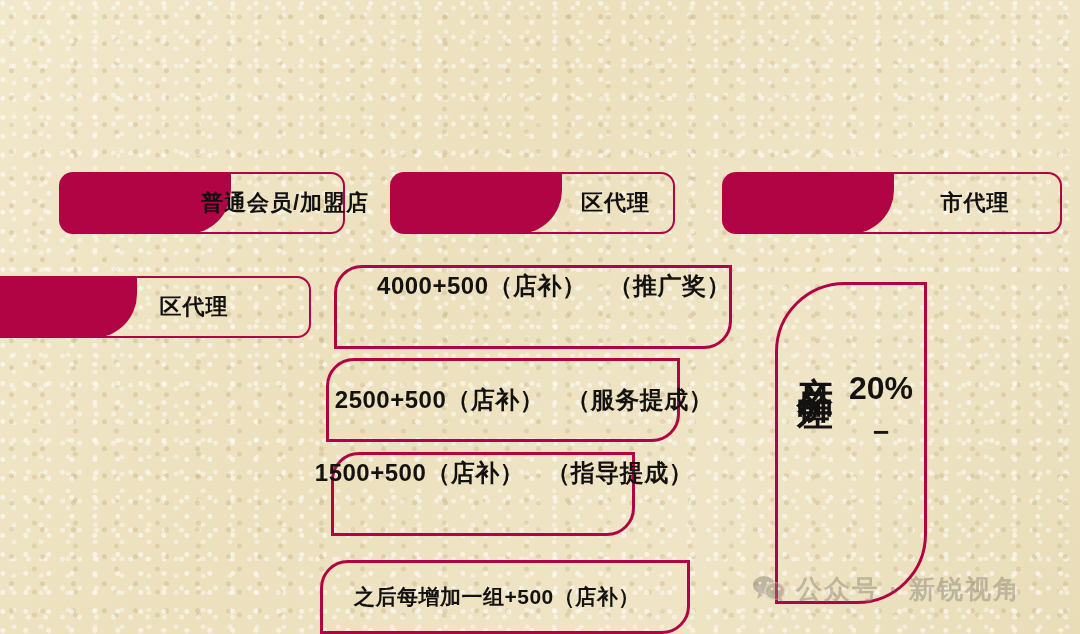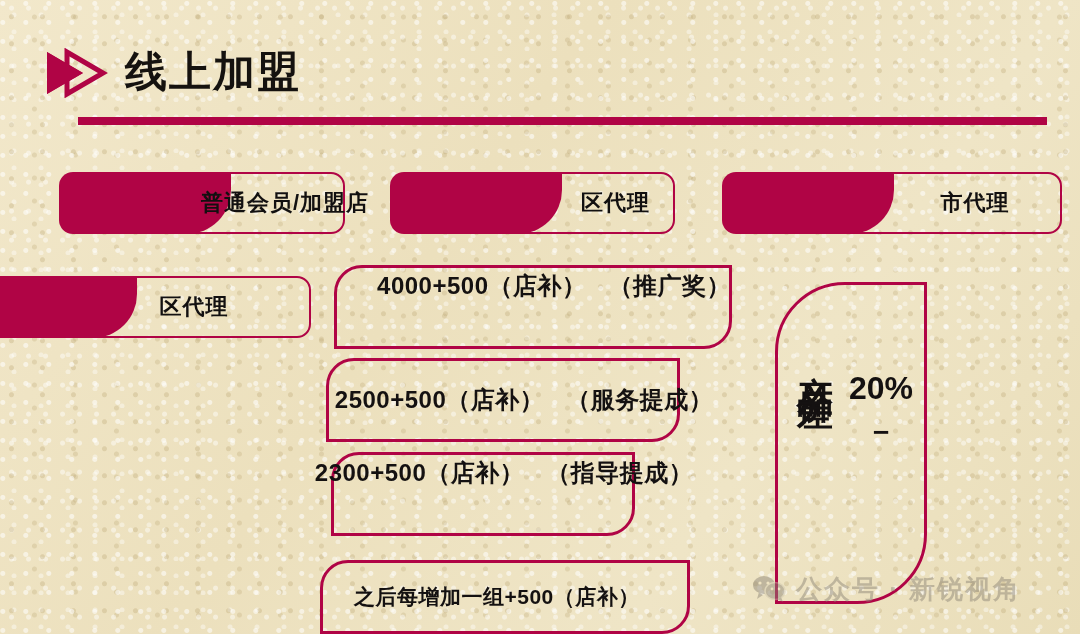--- a/index.html
+++ b/index.html
@@ -202,34 +202,20 @@
     color: #8d8576;
     letter-spacing: 2px;
     white-space: nowrap;
   }
 </style>
 </head>
 <body>
 
 <div id="slide">
 
-  <div id="header">
-
-    <div id="title-icon">
-      <svg width="72" height="50" viewBox="0 0 72 50">
-        <polygon points="2,4 2,46 38,25" fill="#b00445"></polygon>
-        <polygon points="22,4 22,46 58,25" fill="none" stroke="#b00445" stroke-width="5"></polygon>
-        <polygon points="2,4 2,46 38,25" fill="#b00445"></polygon>
-      </svg>
-    </div>
-
-    <div id="page-title">线上加盟</div>
-
-    <div id="title-rule"></div>
-  </div>
 
   <div class="badge" id="badge-member">
     <div class="badge-pill"></div>
     <div class="badge-block"></div>
     <div class="badge-label">普通会员/加盟店</div>
   </div>
 
   <div class="badge" id="badge-district">
     <div class="badge-pill"></div>
     <div class="badge-block"></div>
@@ -252,21 +238,21 @@
     <div class="card-line">4000+500（店补）</div>
     <div class="card-line indent">（推广奖）</div>
   </div>
 
   <div class="card" id="card-2">
     <div class="card-line">2500+500（店补）</div>
     <div class="card-line indent">（服务提成）</div>
   </div>
 
   <div class="card" id="card-3">
-    <div class="card-line">2300+500（店补）</div>
+    <div class="card-line">1500+500（店补）</div>
     <div class="card-line indent">（指导提成）</div>
   </div>
 
   <div class="card" id="card-4">
     <div class="card-line">之后每增加一组+500（店补）</div>
   </div>
 
   <div id="price-box">
     <div id="price-label">产品价差</div>
     <div id="price-range">

